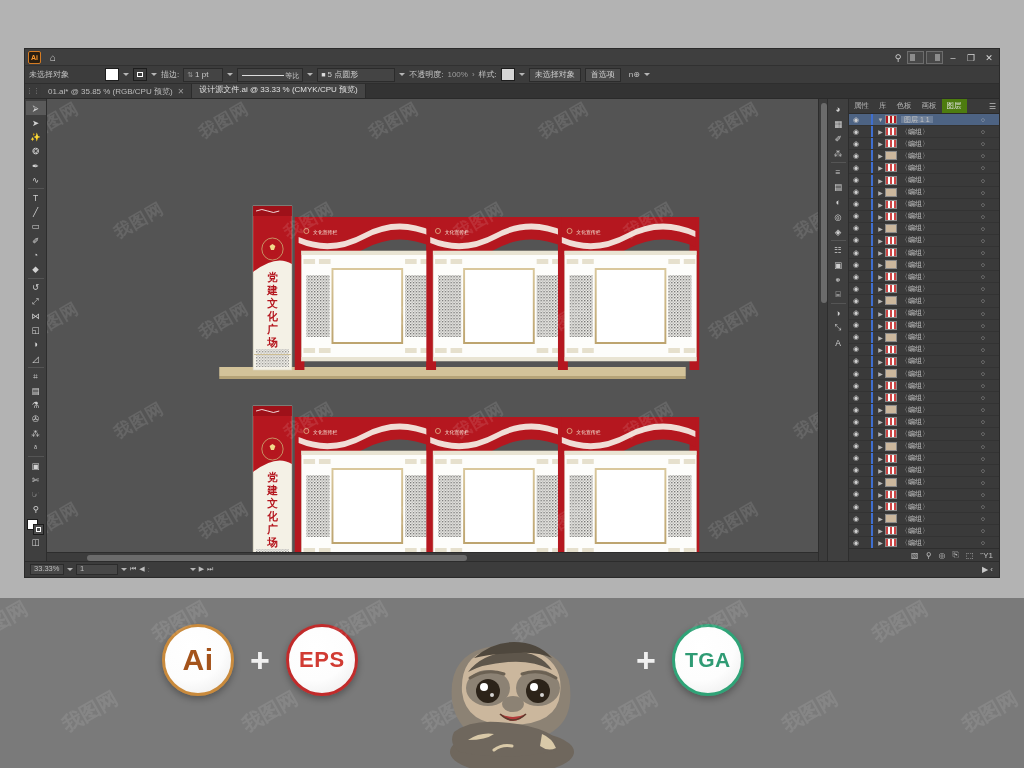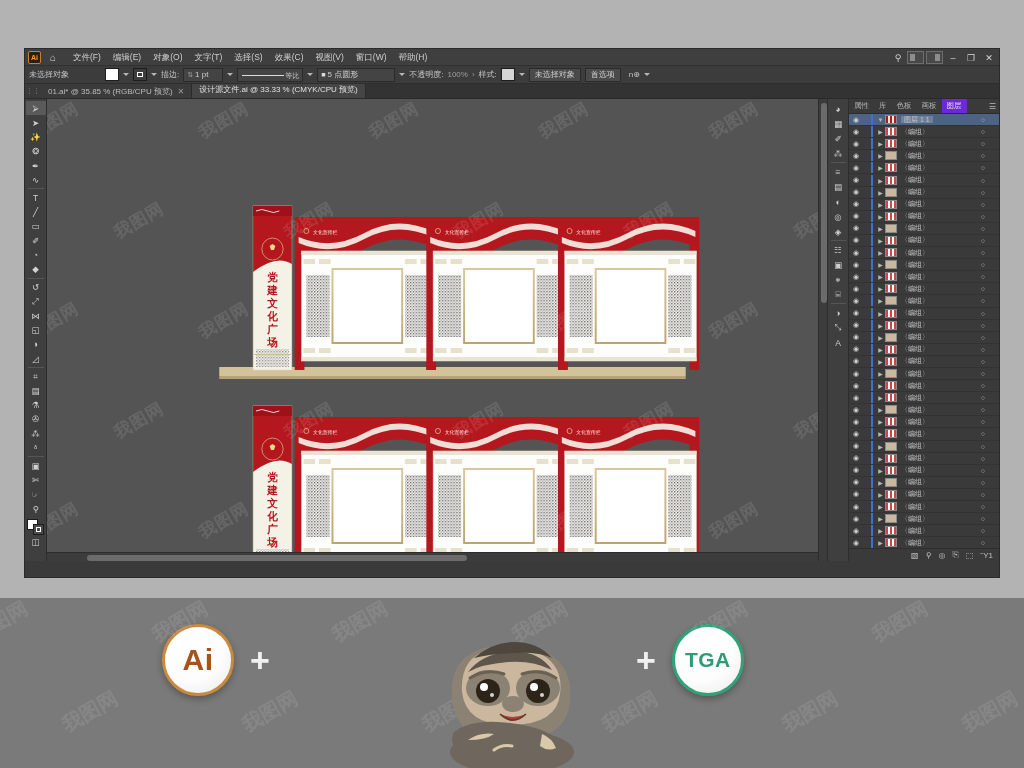--- a/index.html
+++ b/index.html
@@ -126,21 +126,21 @@
   }
 
   
   .rightpanel { width: 172px; background:#3a3a3a; border-left:1px solid #2d2d2d; display:flex; }
   .rp-icons { width: 21px; background:#3f3f3f; border-right:1px solid #2d2d2d; display:flex; flex-direction:column; align-items:center; padding-top:2px; }
   .rp-icon { width:19px; height:15px; display:flex; align-items:center; justify-content:center; color:#cfcfcf; font-size:8.5px; }
   .rp-sep { width:15px; height:1px; background:#555; margin:1px 0; }
   .rp-main { flex:1; display:flex; flex-direction:column; }
   .rp-tabs { height:15px; background:#3a3a3a; display:flex; align-items:stretch; border-bottom:1px solid #2b2b2b; position:relative; }
   .rp-tab { padding:0 5px; font-size:7.5px; color:#b4b4b4; display:flex; align-items:center; }
-  .rp-tab.active { background:#6d28d9; color:#e6e6e6; }
+  .rp-tab.active { background:#4d7c0f; color:#e6e6e6; }
   .rp-menu { position:absolute; right:3px; top:3px; color:#bbb; font-size:8px; }
 
   .layers { flex:1; background:#3a3a3a; overflow:hidden; position:relative; }
   .lrow { height: 12.1px; display:flex; align-items:center; border-bottom:1px solid #333; font-size:7px; color:#c4c4c4; }
   .lrow.top { background:#4d6383; }
   .l-eye { width:14px; text-align:center; color:#cfcfcf; font-size:7px; }
   .l-lock { width:8px; }
   .l-bar { width:2px; height:11px; background:#3f6fd0; margin-right:3px; }
   .l-arrow { width:9px; text-align:center; color:#b5b5b5; font-size:6px; }
   .l-thumb { width:12px; height:9px; border:1px solid #8a8a8a; margin-right:4px; }
@@ -187,31 +187,20 @@
 <body>
 
 <div id="root">
   <div class="page-bg"></div>
 
   <div class="ai-window">
 
     <div class="menubar">
       <div class="ai-logo">Ai</div>
       <div class="home-icon">⌂</div>
-      <div id="menu-items" style="display:flex;align-items:center;">
-          <div class="menu-item">文件(F)</div>
-          <div class="menu-item">编辑(E)</div>
-          <div class="menu-item">对象(O)</div>
-          <div class="menu-item">文字(T)</div>
-          <div class="menu-item">选择(S)</div>
-          <div class="menu-item">效果(C)</div>
-          <div class="menu-item">视图(V)</div>
-          <div class="menu-item">窗口(W)</div>
-          <div class="menu-item">帮助(H)</div>
-        </div>
       <div class="menubar-right">
         <div class="mb-btn">⚲</div>
         <div class="ws-btn"></div>
         <div class="ws-btn ws-btn2"></div>
         <div class="wc">–</div>
         <div class="wc">❐</div>
         <div class="wc">✕</div>
       </div>
     </div>
 
@@ -945,28 +934,46 @@
               <span>⚲</span>
               <span>◎</span>
               <span>⎘</span>
               <span>⬚</span>
               <span>Ὕ1</span>
             </div>
         </div>
       </div>
     </div>
 
+    <div class="statusbar">
+      <div class="sb-field" style="width:34px">33.33%</div>
+      <div class="caret"></div>
+      <div class="sb-field" style="width:42px">1</div>
+      <div class="caret"></div>
+      <div class="sb-nav">
+        <span>⏮</span>
+        <span>◀</span>
+        <span style="color:#888">:</span>
+        <span style="width:34px;display:inline-block"></span>
+        <div class="caret"></div>
+        <span>▶</span>
+        <span>⏭</span>
+      </div>
+      <div style="flex:1"></div>
+      <span style="color:#c9c9c9;font-size:8px;margin-right:6px">▶ ‹</span>
+    </div>
   </div>
 
   <div class="banner">
     <div class="banner-inner">
 
       <div class="badge-group" id="left-badges" style="left:162px">
           <div class="badge badge-ai">Ai</div>
           <div class="plus">+</div>
+          <div class="badge badge-eps">EPS</div>
         </div>
 
       <div class="badge-group" id="right-badges" style="left:636px">
           <div class="plus">+</div>
           <div class="badge badge-tga">TGA</div>
         </div>
 
       <div class="bwm" id="banner-wm">
           <span style="left: -30px; top: 10px;">我图网</span>
           <span style="left: 150px; top: 10px;">我图网</span>

